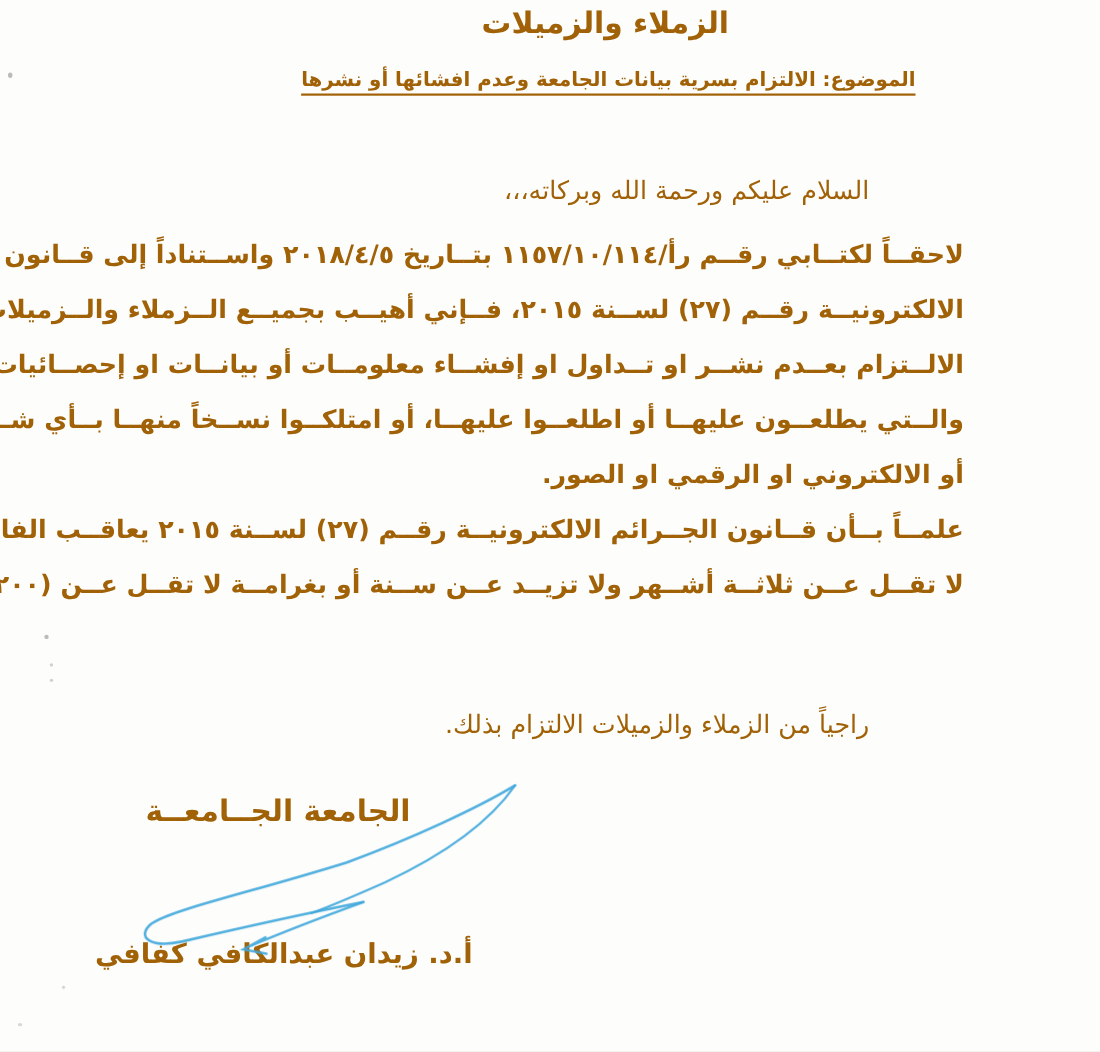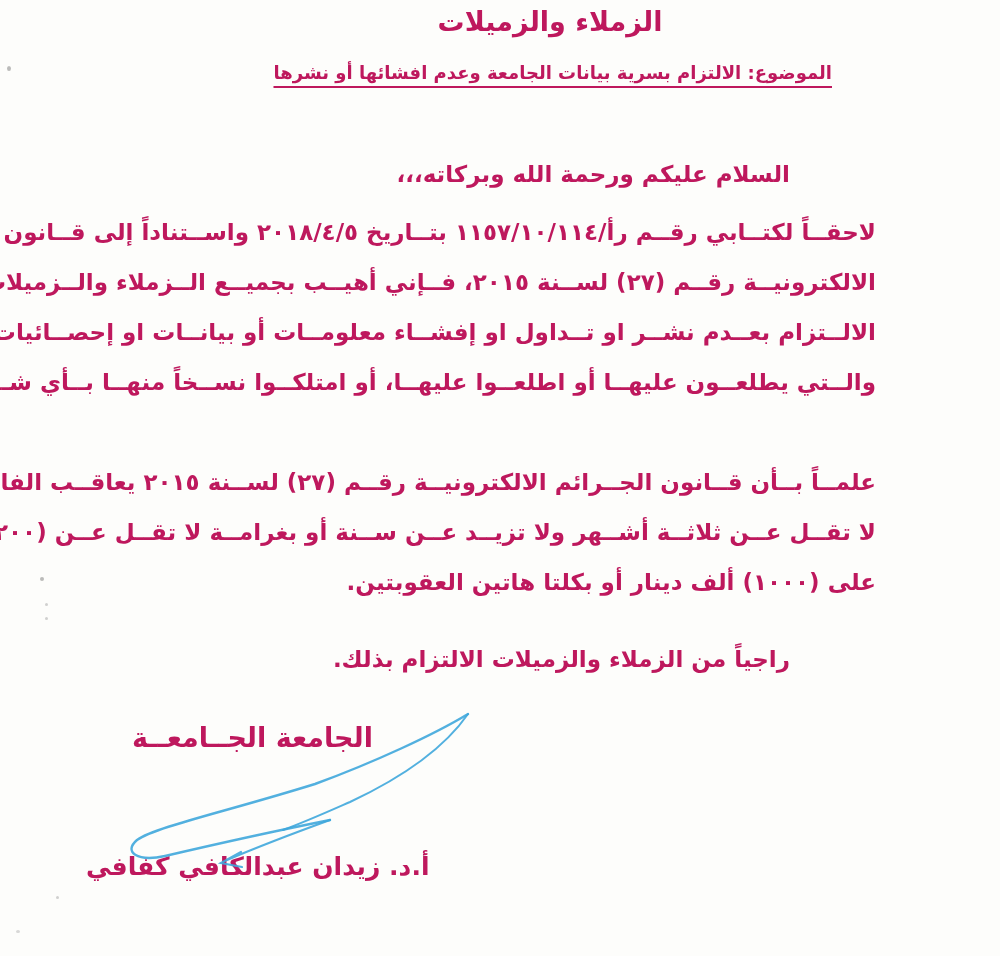--- a/index.html
+++ b/index.html
@@ -22,21 +22,21 @@
   .subject{
     position:absolute;top:62px;right:168px;
     font-size:18px;font-weight:700;
     text-decoration:underline;
     text-underline-offset:7px;
     text-decoration-thickness:2px;
     white-space:nowrap;
   }
   .greeting{
     position:absolute;top:161px;right:210px;
-    font-size:23px;font-weight:700;
+    font-size:23px;font-weight:400;
     white-space:nowrap;
   }
   .para{
     position:absolute;left:100px;right:124px;
   }
   .para-1{top:207px;}
   .para-2{top:457px;}
   .para .line{
     height:50px;line-height:50px;
     font-size:23px;font-weight:700;
@@ -44,21 +44,21 @@
     -moz-text-align-last:justify;
     text-align-last:justify;
     white-space:nowrap;
   }
   .para .line:last-child{
     text-align-last:right;
     -moz-text-align-last:right;
   }
   .closing{
     position:absolute;top:646px;right:210px;
-    font-size:23px;font-weight:700;
+    font-size:23px;font-weight:400;
     white-space:nowrap;
   }
   .sig-title{
     position:absolute;top:722px;left:132px;
     font-size:27px;font-weight:700;
     white-space:nowrap;
   }
   .sig-name{
     position:absolute;top:852px;left:86px;
     font-size:25px;font-weight:700;
@@ -70,40 +70,40 @@
     pointer-events:none;
   }
   .speck{
     position:absolute;border-radius:50%;
     background:#6a6a6a;opacity:.45;
   }
 </style>
 </head>
 <body>
 
-<div class="page" style="background: rgb(253, 253, 251); color: #be185d;">
+<div class="page" style="background: rgb(253, 253, 251); color: #a16207;">
   <div class="scan-layer">
 
     <div class="page-title">الزملاء والزميلات</div>
 
     <div class="subject">الموضوع: الالتزام بسرية بيانات الجامعة وعدم افشائها أو نشرها</div>
 
     <div class="greeting">السلام عليكم ورحمة الله وبركاته،،،</div>
 
     <div class="para para-1">
         <div class="line">لاحقــاً لكتــابي رقــم رأ/١١٥٧/١٠/١١٤ بتــاريخ ٢٠١٨/٤/٥ واســتناداً إلى قــانون الجــرائم</div>
         <div class="line">الالكترونيــة رقــم (٢٧) لســنة ٢٠١٥، فــإني أهيــب بجميــع الــزملاء والــزميلات في الجامعــة</div>
         <div class="line">الالــتزام بعــدم نشــر او تــداول او إفشــاء معلومــات أو بيانــات او إحصــائيات تخــص الجامعــة</div>
         <div class="line">والــتي يطلعــون عليهــا أو اطلعــوا عليهــا، أو امتلكــوا نســخاً منهــا بــأي شــكل مــن أشــكالها الــورقي</div>
+        <div class="line">أو الالكتروني او الرقمي او الصور.</div>
       </div>
 
     <div class="para para-2">
         <div class="line">علمــاً بــأن قــانون الجــرائم الالكترونيــة رقــم (٢٧) لســنة ٢٠١٥ يعاقــب الفاعــل بــالحبس مــدة</div>
         <div class="line">لا تقــل عــن ثلاثــة أشــهر ولا تزيــد عــن ســنة أو بغرامــة لا تقــل عــن (٢٠٠) مــائتي دينــار ولا تزيــد</div>
-        <div class="line">على (١٠٠٠) ألف دينار أو بكلتا هاتين العقوبتين.</div>
       </div>
 
     <div class="closing">راجياً من الزملاء والزميلات الالتزام بذلك.</div>
 
     <div class="sig-title">الجامعة الجــامعــة</div>
 
     <div class="sig-name">أ.د. زيدان عبدالكافي كفافي</div>
   </div>
 
   <svg class="sig-ink" viewBox="0 0 440 195" fill="none">

